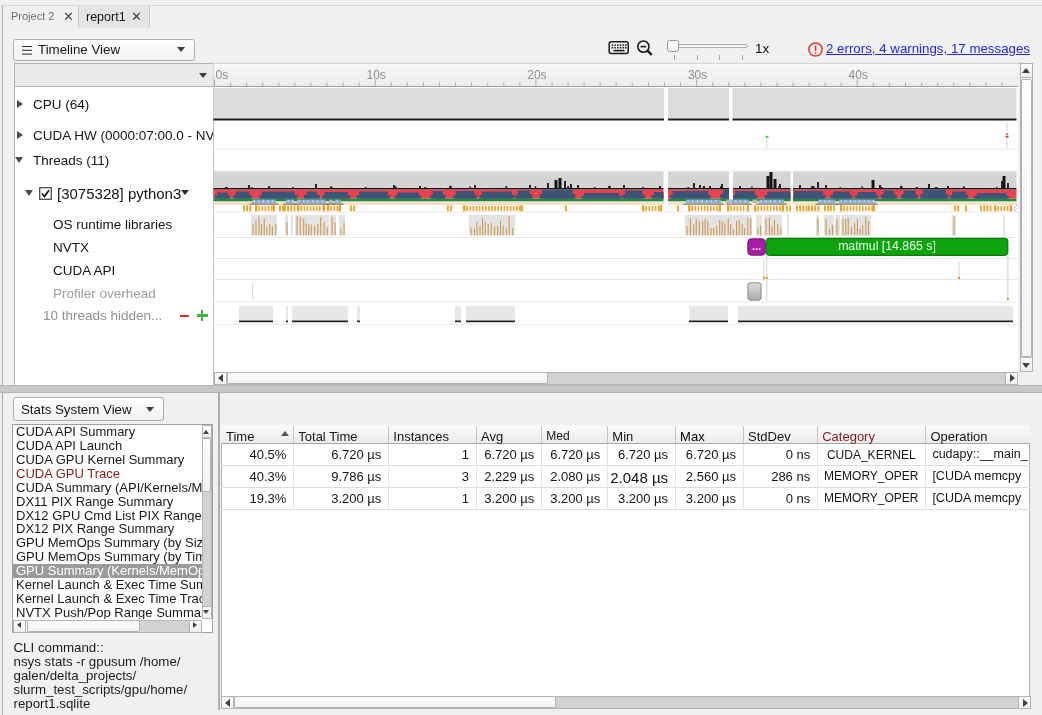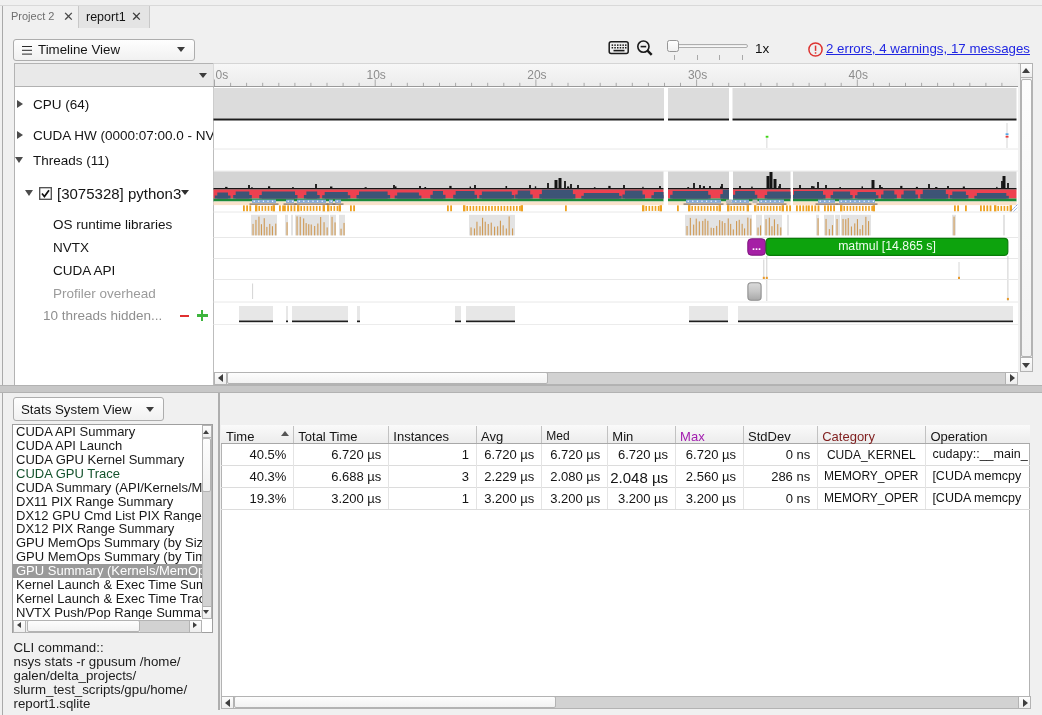--- a/index.html
+++ b/index.html
@@ -664,21 +664,21 @@
 <div class="sthumb" style="left:226.5px;top:372.3px;width:321px;height:12px"></div>
 <div class="abs" style="left:0;top:385px;width:1042px;height:7.5px;background:#c7c7c7;border-top:1px solid #b2b2b2;border-bottom:1px solid #b2b2b2"></div>
 <div class="combo" style="left:13px;top:397px;width:151px;height:24px"></div>
 <div class="abs" style="left:21px;top:402px;font-size:13.3px;color:#141414">Stats System View</div>
 <div class="carrow" style="left:146px;top:407px"></div>
 <div class="abs" style="left:217.5px;top:393px;width:2px;height:317px;background:#aeaeae"></div>
 <div class="abs" style="left:12px;top:424px;width:200.5px;height:209px;background:#fff;border:1px solid #9f9f9f"></div>
 <div class="abs" style="left:13px;top:425.4px;width:188.5px;height:13.9px;font-size:13px;line-height:13.9px;white-space:nowrap;overflow:hidden;color:#191919;padding-left:3px">CUDA API Summary</div>
 <div class="abs" style="left:13px;top:439.3px;width:188.5px;height:13.9px;font-size:13px;line-height:13.9px;white-space:nowrap;overflow:hidden;color:#191919;padding-left:3px">CUDA API Launch</div>
 <div class="abs" style="left:13px;top:453.1px;width:188.5px;height:13.9px;font-size:13px;line-height:13.9px;white-space:nowrap;overflow:hidden;color:#191919;padding-left:3px">CUDA GPU Kernel Summary</div>
-<div class="abs" style="left:13px;top:467.0px;width:188.5px;height:13.9px;font-size:13px;line-height:13.9px;white-space:nowrap;overflow:hidden;color:#14532d;padding-left:3px">CUDA GPU Trace</div>
+<div class="abs" style="left:13px;top:467.0px;width:188.5px;height:13.9px;font-size:13px;line-height:13.9px;white-space:nowrap;overflow:hidden;color:#7f1d1d;padding-left:3px">CUDA GPU Trace</div>
 <div class="abs" style="left:13px;top:480.8px;width:188.5px;height:13.9px;font-size:13px;line-height:13.9px;white-space:nowrap;overflow:hidden;color:#191919;padding-left:3px">CUDA Summary (API/Kernels/MemOps)</div>
 <div class="abs" style="left:13px;top:494.7px;width:188.5px;height:13.9px;font-size:13px;line-height:13.9px;white-space:nowrap;overflow:hidden;color:#191919;padding-left:3px">DX11 PIX Range Summary</div>
 <div class="abs" style="left:13px;top:508.6px;width:188.5px;height:13.9px;font-size:13px;line-height:13.9px;white-space:nowrap;overflow:hidden;color:#191919;padding-left:3px">DX12 GPU Cmd List PIX Ranges</div>
 <div class="abs" style="left:13px;top:522.4px;width:188.5px;height:13.9px;font-size:13px;line-height:13.9px;white-space:nowrap;overflow:hidden;color:#191919;padding-left:3px">DX12 PIX Range Summary</div>
 <div class="abs" style="left:13px;top:536.3px;width:188.5px;height:13.9px;font-size:13px;line-height:13.9px;white-space:nowrap;overflow:hidden;color:#191919;padding-left:3px">GPU MemOps Summary (by Size)</div>
 <div class="abs" style="left:13px;top:550.1px;width:188.5px;height:13.9px;font-size:13px;line-height:13.9px;white-space:nowrap;overflow:hidden;color:#191919;padding-left:3px">GPU MemOps Summary (by Time)</div>
 <div class="abs" style="left:13px;top:564.0px;width:188.5px;height:13.9px;font-size:13px;line-height:13.9px;white-space:nowrap;overflow:hidden;background:#9a9a9a;color:#ffffff;padding-left:3px">GPU Summary (Kernels/MemOps)</div>
 <div class="abs" style="left:13px;top:577.9px;width:188.5px;height:13.9px;font-size:13px;line-height:13.9px;white-space:nowrap;overflow:hidden;color:#191919;padding-left:3px">Kernel Launch &amp; Exec Time Summary</div>
 <div class="abs" style="left:13px;top:591.7px;width:188.5px;height:13.9px;font-size:13px;line-height:13.9px;white-space:nowrap;overflow:hidden;color:#191919;padding-left:3px">Kernel Launch &amp; Exec Time Trace</div>
 <div class="abs" style="left:13px;top:605.6px;width:188.5px;height:13.9px;font-size:13px;line-height:13.9px;white-space:nowrap;overflow:hidden;color:#191919;padding-left:3px">NVTX Push/Pop Range Summary</div>
@@ -702,21 +702,21 @@
 <div class="abs" style="left:13.5px;top:682px;font-size:13.3px;color:#1c1c1c">slurm_test_scripts/gpu/home/</div>
 <div class="abs" style="left:13.5px;top:696px;font-size:13.3px;color:#1c1c1c">report1.sqlite</div>
 <div class="abs" style="left:221px;top:425px;width:809px;height:270.5px;background:#ffffff;border-left:1px solid #b3b3b3;border-right:1px solid #b3b3b3"></div>
 <div class="abs" style="left:221px;top:425px;width:809px;height:18.5px;background:linear-gradient(#fafafa,#ececec);border-bottom:1px solid #a8a8a8"></div>
 <div class="abs" style="left:226.0px;top:428.5px;font-size:13px;color:#141414">Time</div>
 <div class="abs" style="left:298.3px;top:428.5px;font-size:13px;color:#141414">Total Time</div>
 <div class="abs" style="left:393.3px;top:428.5px;font-size:13px;color:#141414">Instances</div>
 <div class="abs" style="left:481.0px;top:428.5px;font-size:13px;color:#141414">Avg</div>
 <div class="abs" style="left:546.3px;top:428.5px;font-size:12px;color:#141414">Med</div>
 <div class="abs" style="left:612.3px;top:428.5px;font-size:13px;color:#141414">Min</div>
-<div class="abs" style="left:680.1px;top:428.5px;font-size:13px;color:#a21caf">Max</div>
+<div class="abs" style="left:680.1px;top:428.5px;font-size:13px;color:#000000">Max</div>
 <div class="abs" style="left:748.0px;top:428.5px;font-size:13px;color:#141414">StdDev</div>
 <div class="abs" style="left:822.2px;top:428.5px;font-size:13px;color:#7f1d1d">Category</div>
 <div class="abs" style="left:930.4px;top:428.5px;font-size:13px;color:#141414">Operation</div>
 <div class="abs" style="left:293.3px;top:425.5px;width:1px;height:17.5px;background:#c2c2c2"></div>
 <div class="abs" style="left:388.3px;top:425.5px;width:1px;height:17.5px;background:#c2c2c2"></div>
 <div class="abs" style="left:476.0px;top:425.5px;width:1px;height:17.5px;background:#c2c2c2"></div>
 <div class="abs" style="left:541.3px;top:425.5px;width:1px;height:17.5px;background:#c2c2c2"></div>
 <div class="abs" style="left:607.3px;top:425.5px;width:1px;height:17.5px;background:#c2c2c2"></div>
 <div class="abs" style="left:675.1px;top:425.5px;width:1px;height:17.5px;background:#c2c2c2"></div>
 <div class="abs" style="left:743.0px;top:425.5px;width:1px;height:17.5px;background:#c2c2c2"></div>
@@ -747,21 +747,21 @@
 <div class="abs" style="left:388.3px;top:465.3px;width:1px;height:21.8px;background:#e4e4e4"></div>
 <div class="abs" style="left:476.0px;top:465.3px;width:1px;height:21.8px;background:#e4e4e4"></div>
 <div class="abs" style="left:541.3px;top:465.3px;width:1px;height:21.8px;background:#e4e4e4"></div>
 <div class="abs" style="left:607.3px;top:465.3px;width:1px;height:21.8px;background:#e4e4e4"></div>
 <div class="abs" style="left:675.1px;top:465.3px;width:1px;height:21.8px;background:#e4e4e4"></div>
 <div class="abs" style="left:743.0px;top:465.3px;width:1px;height:21.8px;background:#e4e4e4"></div>
 <div class="abs" style="left:817.2px;top:465.3px;width:1px;height:21.8px;background:#e4e4e4"></div>
 <div class="abs" style="left:925.4px;top:465.3px;width:1px;height:21.8px;background:#e4e4e4"></div>
 <div class="abs" style="left:221px;top:487.1px;width:809px;height:1px;background:#dcdcdc"></div>
 <div class="abs" style="right:755.7px;top:468.8px;font-size:13px;color:#141414">40.3%</div>
-<div class="abs" style="right:660.7px;top:468.8px;font-size:13px;color:#141414">6.688 µs</div>
+<div class="abs" style="right:660.7px;top:468.8px;font-size:13px;color:#141414">9.786 µs</div>
 <div class="abs" style="right:573.0px;top:468.8px;font-size:13px;color:#141414">3</div>
 <div class="abs" style="right:507.7px;top:468.8px;font-size:13px;color:#141414">2.229 µs</div>
 <div class="abs" style="right:441.7px;top:468.8px;font-size:13px;color:#141414">2.080 µs</div>
 <div class="abs" style="right:373.9px;top:468.8px;font-size:15px;color:#141414">2.048 µs</div>
 <div class="abs" style="right:306.0px;top:468.8px;font-size:13px;color:#141414">2.560 µs</div>
 <div class="abs" style="right:231.8px;top:468.8px;font-size:13px;color:#141414">286 ns</div>
 <div class="abs" style="left:871.3px;top:469.3px;transform:translateX(-50%);font-size:12px;color:#141414">MEMORY_OPER</div>
 <div class="abs" style="left:932.4px;top:468.8px;font-size:12.5px;color:#141414;width:97px;overflow:hidden;white-space:nowrap">[CUDA memcpy </div>
 <div class="abs" style="left:293.3px;top:487.1px;width:1px;height:21.8px;background:#e4e4e4"></div>
 <div class="abs" style="left:388.3px;top:487.1px;width:1px;height:21.8px;background:#e4e4e4"></div>

